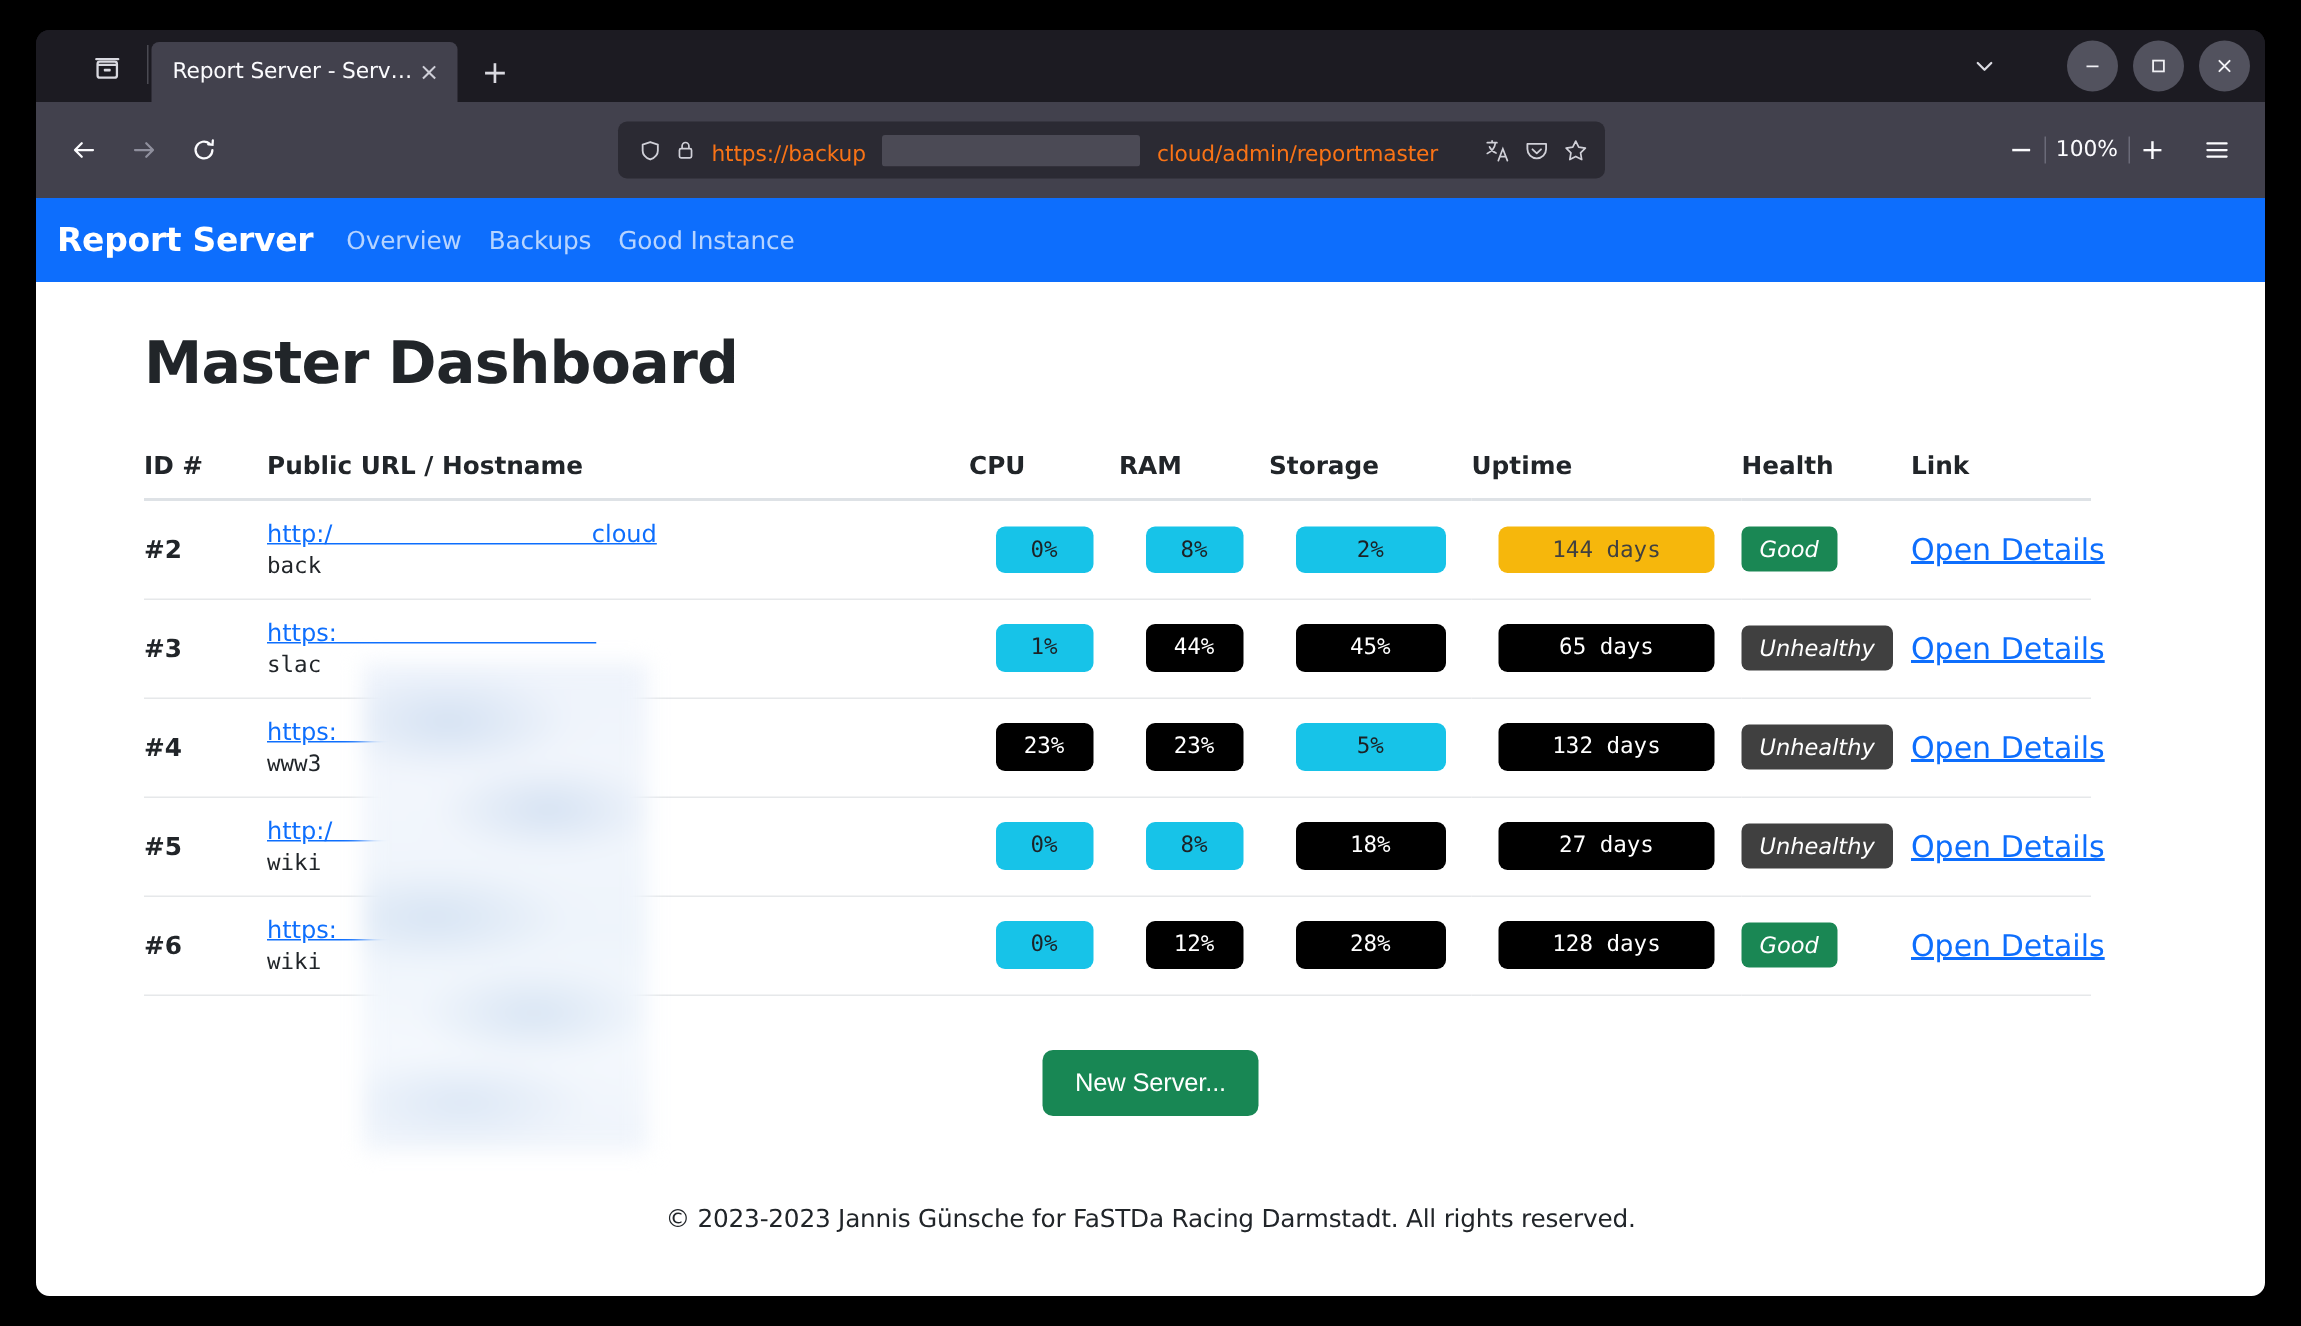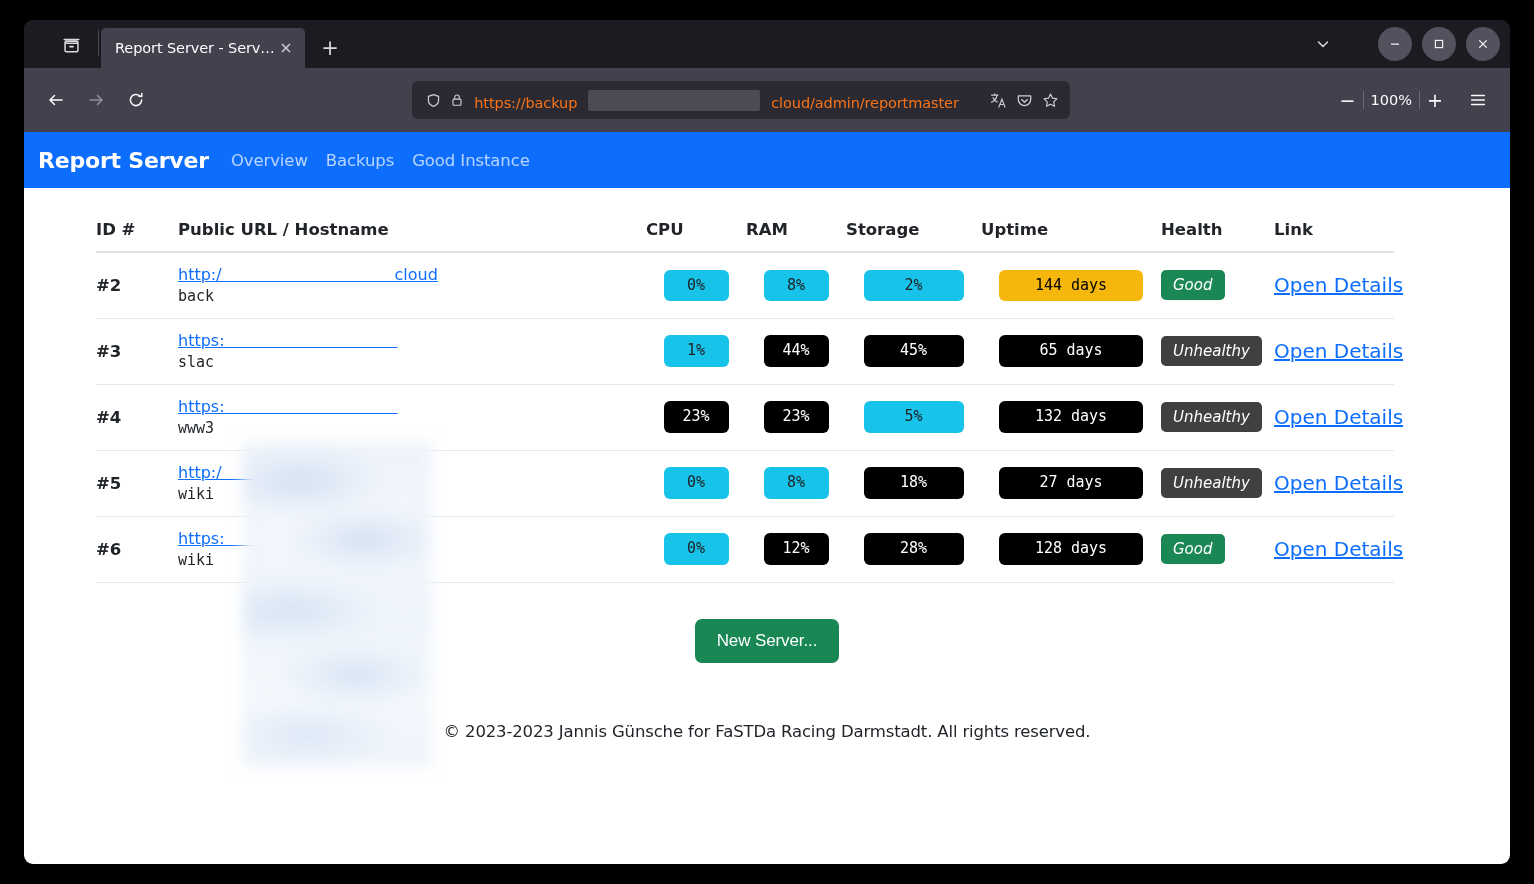--- a/index.html
+++ b/index.html
@@ -297,21 +297,21 @@
     padding: 7px 0;
     border-radius: 6px;
     text-align: center;
     line-height: 1.15;
   }
   .badge.cpu, .badge.ram { width: 65px; }
   .badge.stor { width: 100px; }
   .badge.up   { width: 144px; }
   .b-cyan  { background: #17c3e8; color: #1d2125; }
   .b-green { background: #000000; color: #ffffff; }
-  .b-amber { background: #f6b70c; color: #000000; }
+  .b-amber { background: #f6b70c; color: #404040; }
 
   .hbadge {
     display: inline-block;
     font-size: 15px;
     padding: 6px 12px;
     border-radius: 5px;
     line-height: 1.2;
     font-style: italic;
   }
   .h-good { background: #1a8754; color: #ffffff; }
@@ -485,20 +485,21 @@
   <div class="page">
 
     <div class="sitebar">
       <span class="brand">Report Server</span>
       <a class="navlink" href="#">Overview</a>
       <a class="navlink" href="#">Backups</a>
       <a class="navlink" href="#">Good Instance</a>
     </div>
 
     <div class="container">
+      <h1 class="page-title">Master Dashboard</h1>
 
       <table class="servers">
         <colgroup>
           <col class="col-id">
             <col class="col-url">
             <col class="col-cpu">
             <col class="col-ram">
           <col class="col-stor">
             <col class="col-up">
             <col class="col-health">

